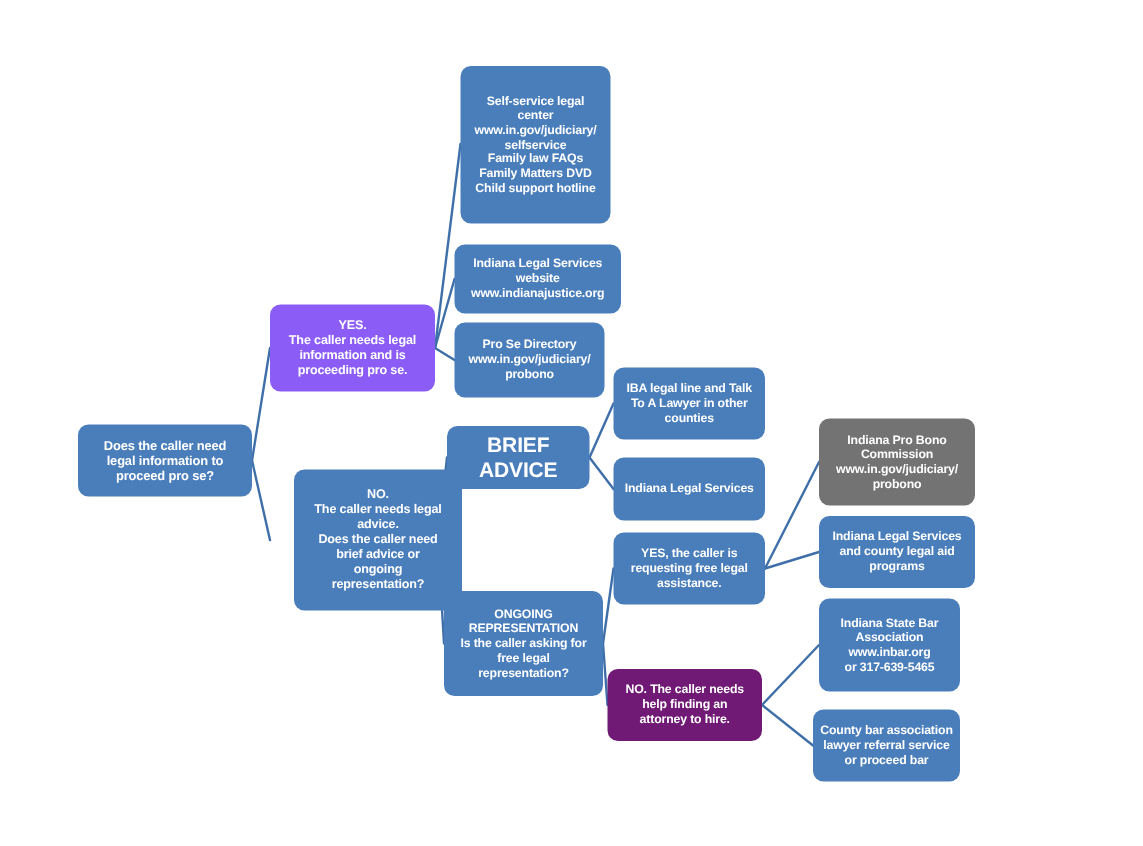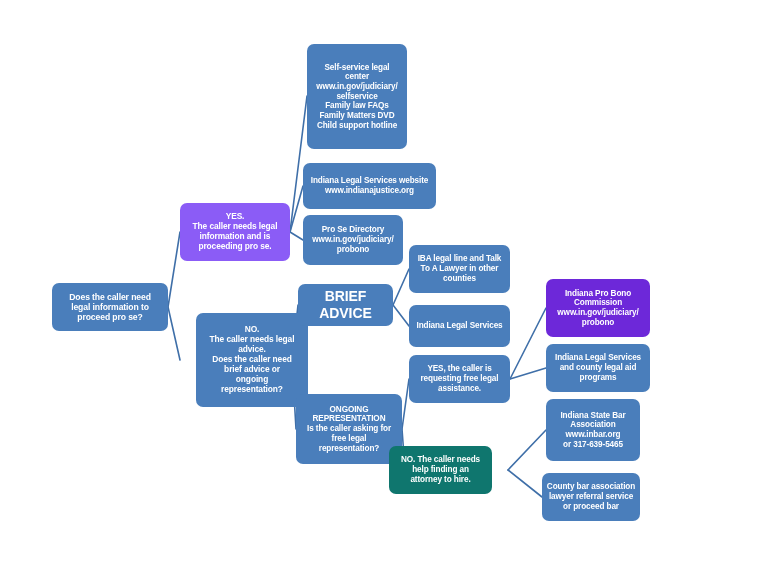--- a/index.html
+++ b/index.html
@@ -91,21 +91,21 @@
     </div>
     <div class="node" style="left: 307px; top: 44px; width: 100px; height: 105px; font-size: 8.2px; background: rgb(74, 126, 187); color: rgb(255, 255, 255);">
       <span class="ln">Self-service legal</span>
       <span class="ln">center</span>
       <span class="ln">www.in.gov/judiciary/</span>
       <span class="ln">selfservice</span>
       <span class="ln">Family law FAQs</span>
       <span class="ln">Family Matters DVD</span>
       <span class="ln">Child support hotline</span>
     </div>
-    <div class="node" style="left: 303px; top: 163px; width: 133px; height: 46px; font-size: 8.2px; background: rgb(74, 126, 187); color: rgb(255, 255, 255);">
+    <div class="node" style="left: 303px; top: 163px; width: 111px; height: 46px; font-size: 8.2px; background: rgb(74, 126, 187); color: rgb(255, 255, 255);">
       <span class="ln">Indiana Legal Services website</span>
       <span class="ln">www.indianajustice.org</span>
     </div>
     <div class="node" style="left: 303px; top: 215px; width: 100px; height: 50px; font-size: 8.2px; background: rgb(74, 126, 187); color: rgb(255, 255, 255);">
       <span class="ln">Pro Se Directory</span>
       <span class="ln">www.in.gov/judiciary/</span>
       <span class="ln">probono</span>
     </div>
     <div class="node" style="left: 298px; top: 284px; width: 95px; height: 42px; font-size: 14px; background: rgb(74, 126, 187); color: rgb(255, 255, 255); justify-content: center;">
       <span class="ln">BRIEF ADVICE</span>
@@ -123,26 +123,26 @@
       <span class="ln">counties</span>
     </div>
     <div class="node" style="left: 409px; top: 305px; width: 101px; height: 42px; font-size: 8.2px; background: rgb(74, 126, 187); color: rgb(255, 255, 255);">
       <span class="ln">Indiana Legal Services</span>
     </div>
     <div class="node" style="left: 409px; top: 355px; width: 101px; height: 48px; font-size: 8.2px; background: rgb(74, 126, 187); color: rgb(255, 255, 255);">
       <span class="ln">YES, the caller is</span>
       <span class="ln">requesting free legal</span>
       <span class="ln">assistance.</span>
     </div>
-    <div class="node" style="left: 389px; top: 446px; width: 103px; height: 48px; font-size: 8.2px; background: #0f766e; color: rgb(255, 255, 255); align-items: flex-end;">
+    <div class="node" style="left: 405px; top: 446px; width: 103px; height: 48px; font-size: 8.2px; background: #701a75; color: rgb(255, 255, 255); align-items: flex-end;">
       <span class="ln">NO.  The caller  needs</span>
       <span class="ln">help finding an</span>
       <span class="ln">attorney  to  hire.</span>
     </div>
-    <div class="node" style="left: 546px; top: 279px; width: 104px; height: 58px; font-size: 8.2px; background: #6d28d9; color: rgb(255, 255, 255);">
+    <div class="node" style="left: 546px; top: 279px; width: 104px; height: 58px; font-size: 8.2px; background: #737373; color: rgb(255, 255, 255);">
       <span class="ln">Indiana Pro Bono</span>
       <span class="ln">Commission</span>
       <span class="ln">www.in.gov/judiciary/</span>
       <span class="ln">probono</span>
     </div>
     <div class="node" style="left: 546px; top: 344px; width: 104px; height: 48px; font-size: 8.2px; background: rgb(74, 126, 187); color: rgb(255, 255, 255);">
       <span class="ln">Indiana Legal Services</span>
       <span class="ln">and county legal aid</span>
       <span class="ln">programs</span>
     </div>

